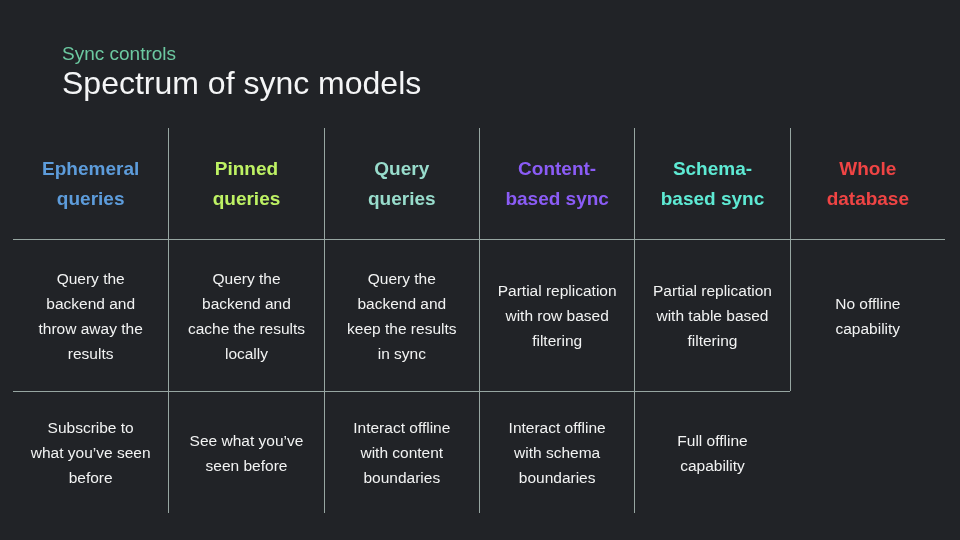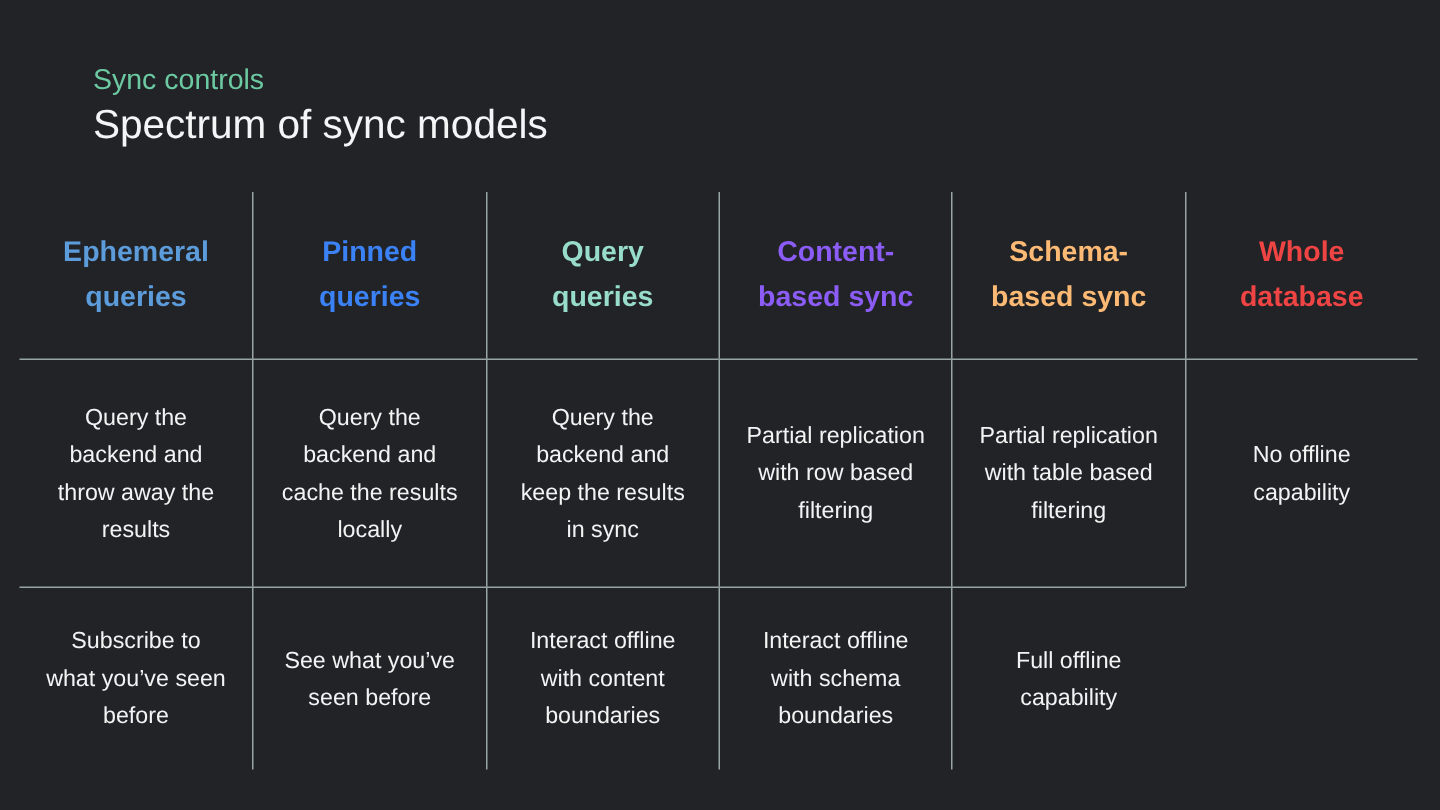--- a/index.html
+++ b/index.html
@@ -27,21 +27,21 @@
     left: 62px; top: 42px;
   }
   .eyebrow {
     color: var(--eyebrow);
     font-size: 19px;
     line-height: 24px;
     font-weight: 400;
   }
   .main-title {
     color: var(--title);
-    font-size: 27px;
+    font-size: 32px;
     line-height: 31px;
     font-weight: 400;
     margin-top: 2px;
   }
   .sync-table {
     position: absolute;
     left: 13px; top: 128px;
     width: 932px; height: 385px;
     display: grid;
     grid-template-columns: repeat(6, 1fr);
@@ -76,27 +76,27 @@
 
   <div class="title-block">
     <div class="eyebrow">Sync controls</div>
     <div class="main-title">Spectrum of sync models</div>
   </div>
 
   <div class="sync-table">
 
     <div class="cell hdr" style="color: rgb(93, 156, 219);">Ephemeral
 queries</div>
-    <div class="cell hdr" style="color: #3b82f6;">Pinned
+    <div class="cell hdr" style="color: #bef264;">Pinned
 queries</div>
     <div class="cell hdr" style="color: rgb(152, 220, 204);">Query
 queries</div>
     <div class="cell hdr" style="color: #8b5cf6;">Content-
 based sync</div>
-    <div class="cell hdr" style="color: #fdba74;">Schema-
+    <div class="cell hdr" style="color: #5eead4;">Schema-
 based sync</div>
     <div class="cell hdr" style="color: #ef4444;">Whole
 database</div>
 
     <div class="cell">Query the
 backend and
 throw away the
 results</div>
     <div class="cell">Query the
 backend and

